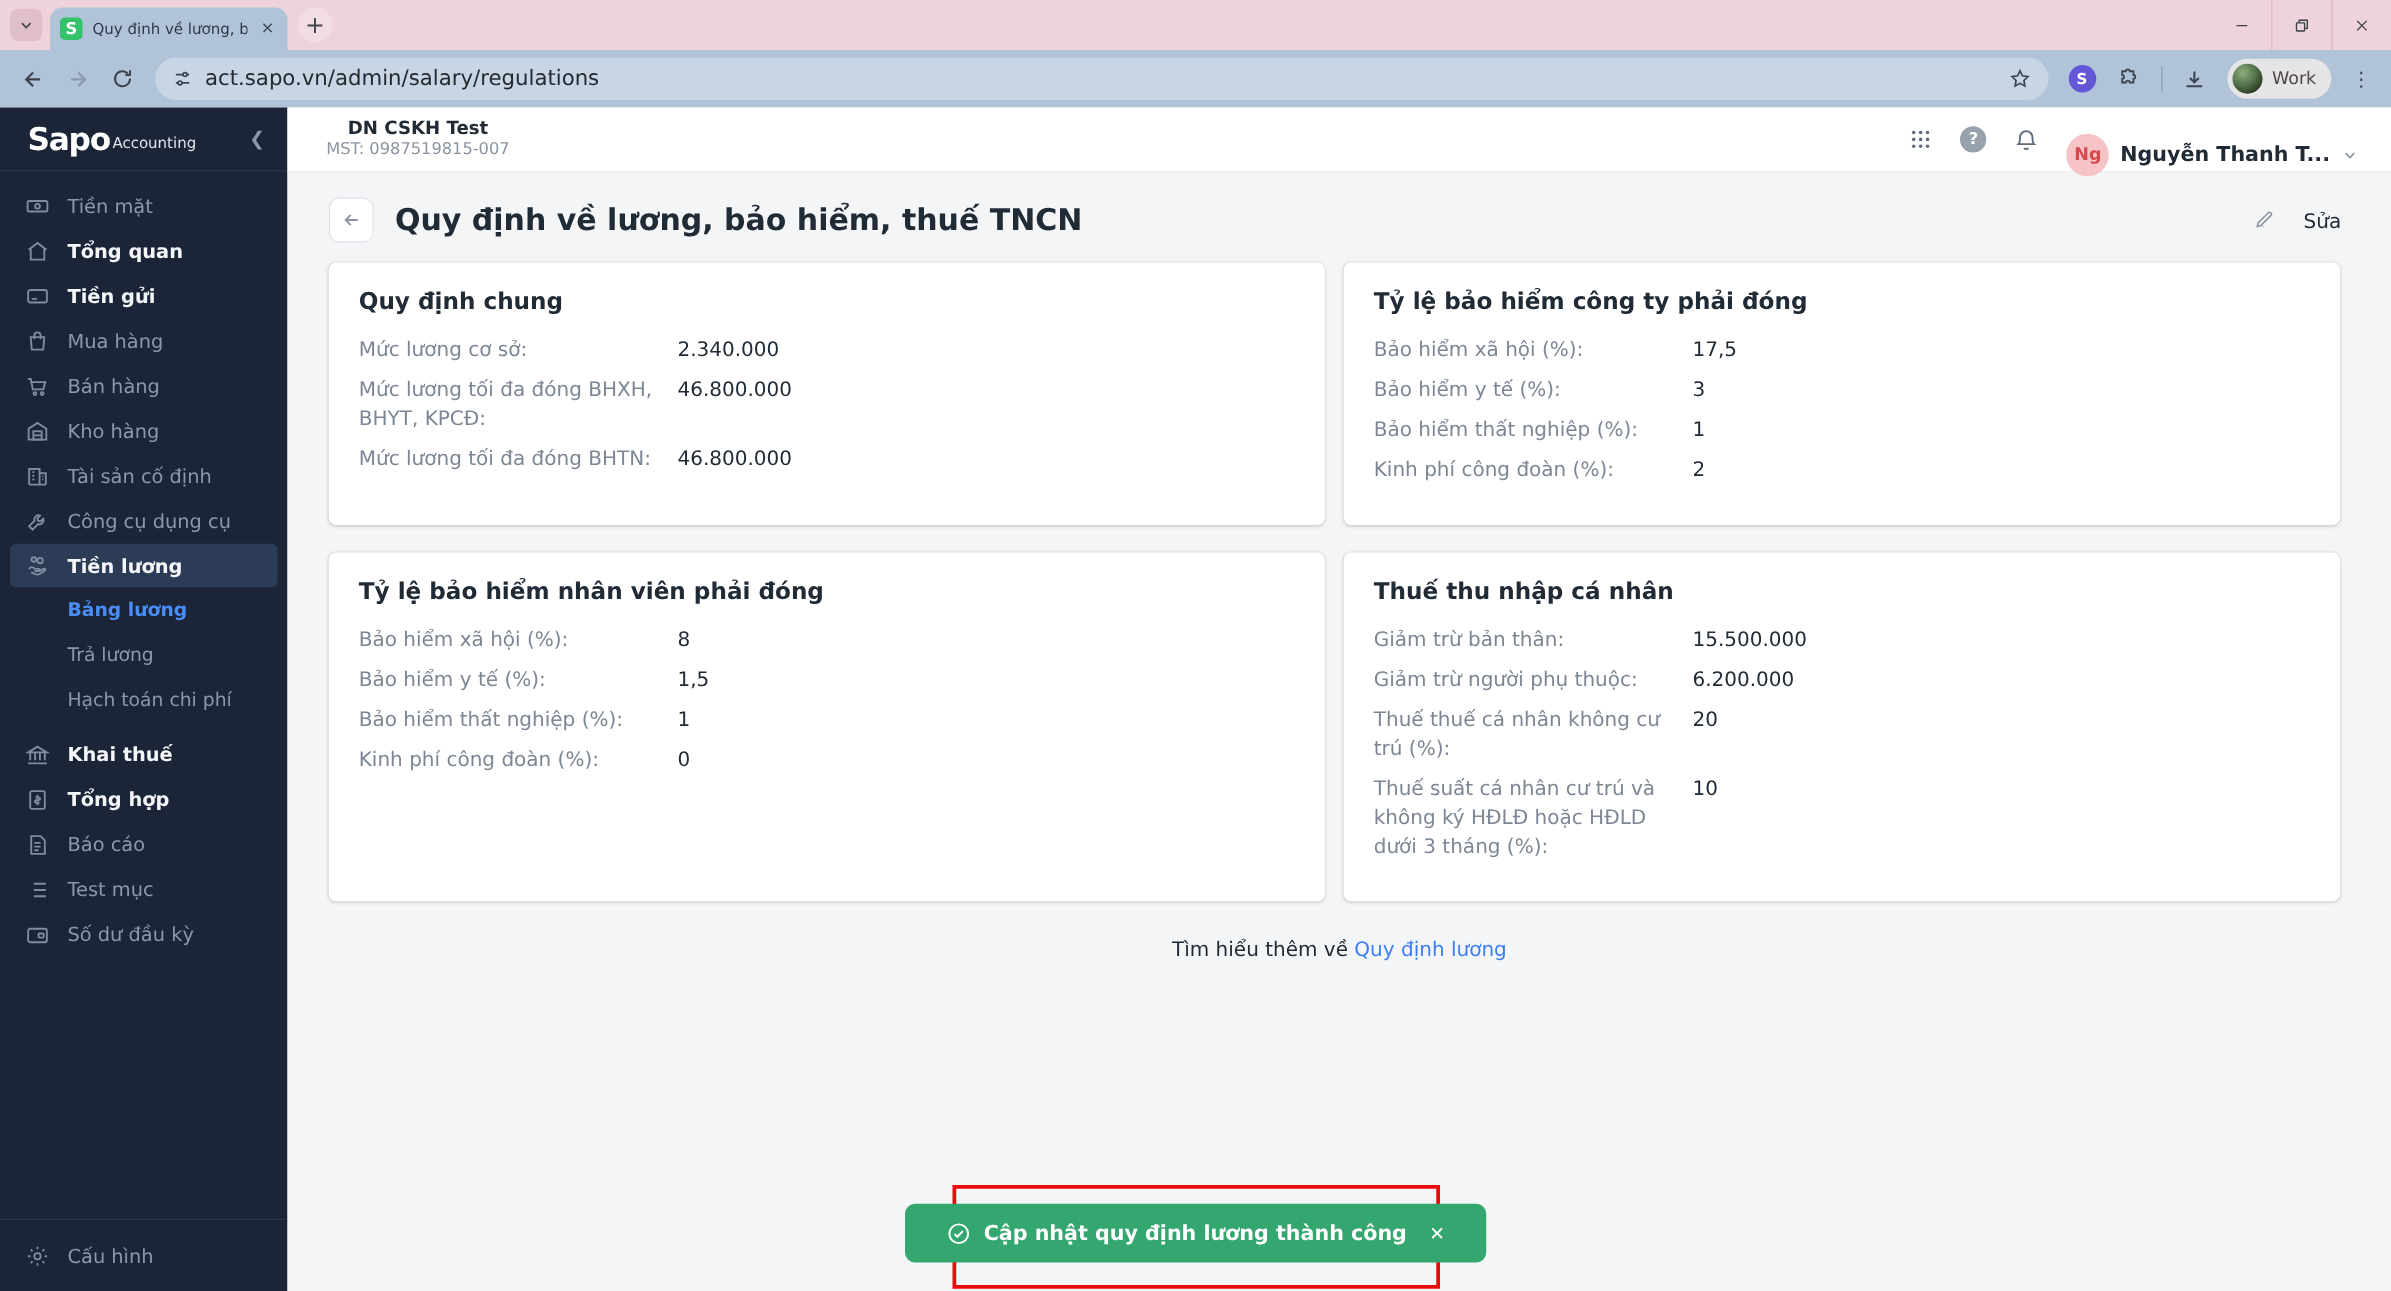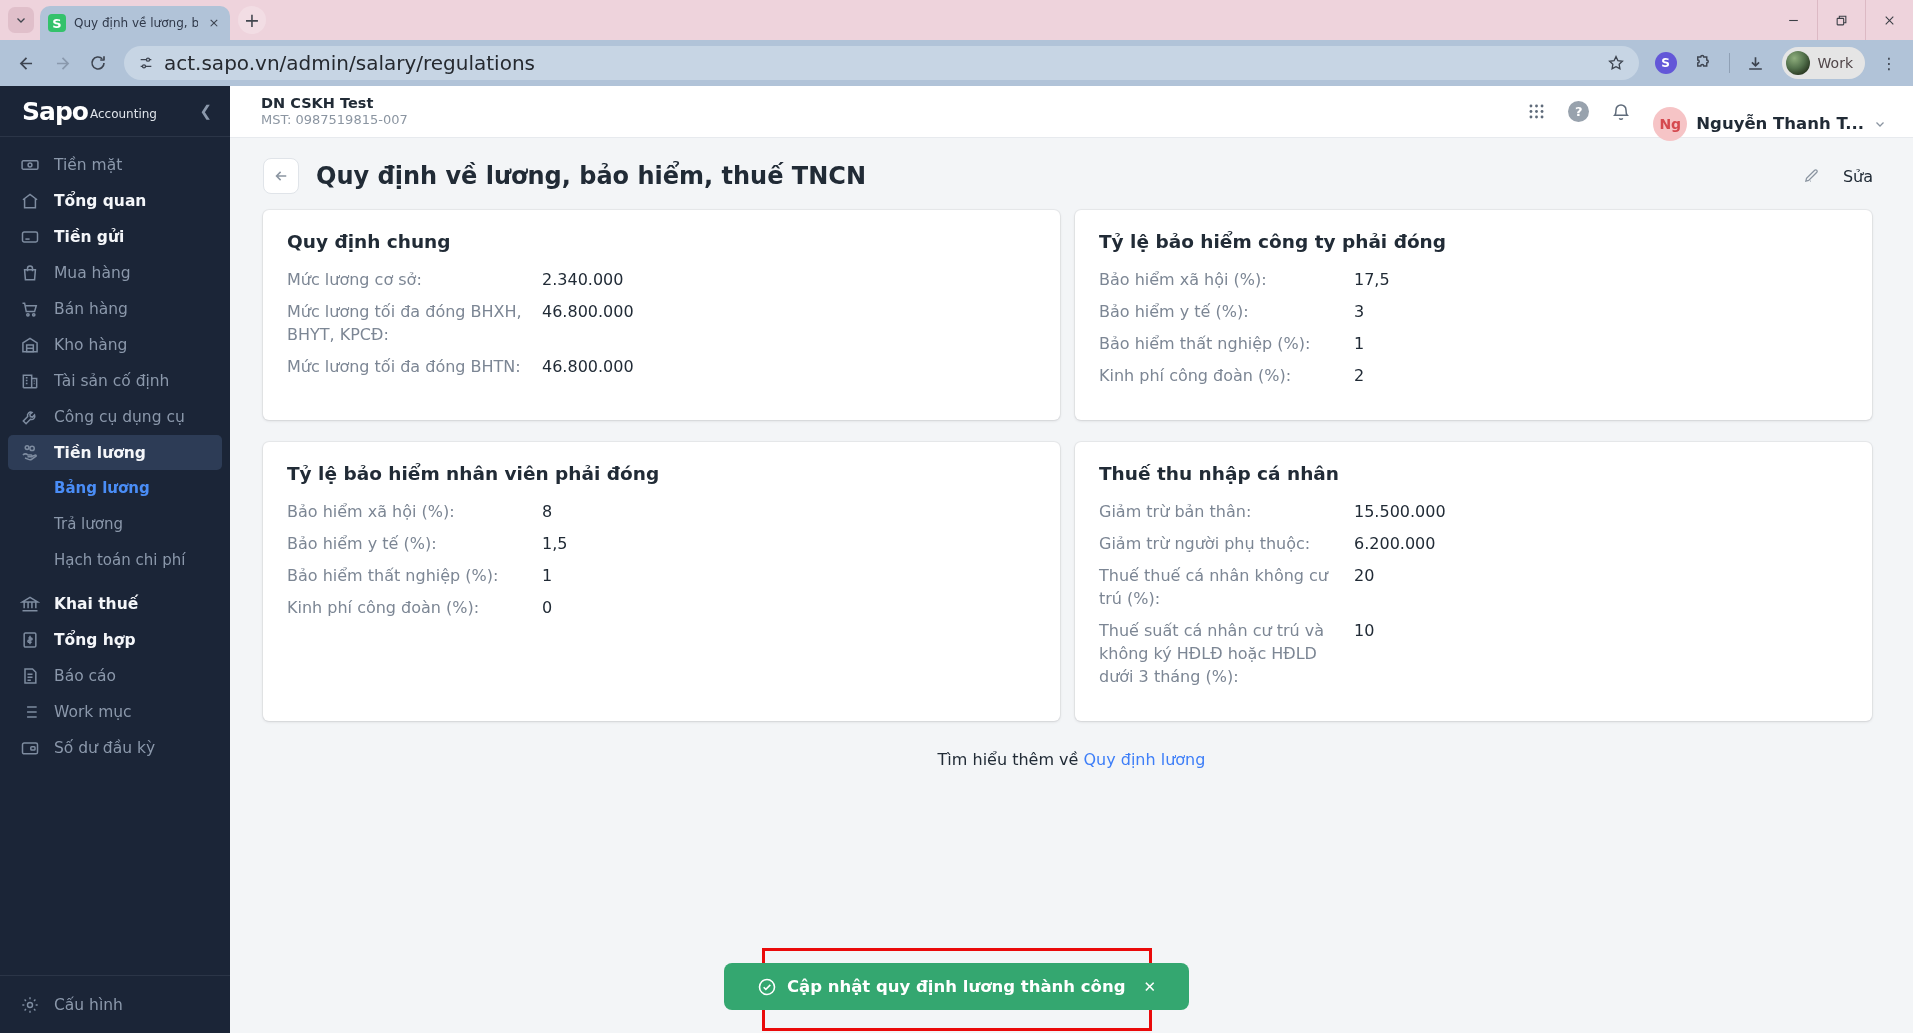--- a/index.html
+++ b/index.html
@@ -23,21 +23,21 @@
   .win-controls { position:absolute; right:0; top:0; height:40px; display:flex; align-items:stretch; }
   .win-btn { width:48px; display:flex; align-items:center; justify-content:center; color:#3b3f46; }
   .win-btn + .win-btn { border-left:1px solid #dcb9c4; }
 
   .toolbar { height:46px; background:#b1c3d8; display:flex; align-items:center; padding:0 10px; gap:4px; }
   .nav-ico { width:32px; height:32px; border-radius:50%; display:flex; align-items:center; justify-content:center; color:#3d4document45; }
   .nav-ico { color:#3d4450; }
   .nav-ico.disabled { color:#8a99ad; }
   .omnibox { flex:1; height:34px; margin:0 6px; background:#c7d5e4; border-radius:17px;
     display:flex; align-items:center; padding:0 14px; gap:10px; }
-  .url-text { flex:1; font-size:20px; color:#25292f; }
+  .url-text { flex:1; font-size:17px; color:#25292f; }
   .ext-badge { width:22px; height:22px; border-radius:50%; background:#6357d8; color:#fff;
     font-size:12px; font-weight:bold; display:flex; align-items:center; justify-content:center; margin:0 6px; }
   .tb-sep { width:1px; height:20px; background:#8fa0b5; margin:0 6px; }
   .profile-chip { height:32px; border-radius:16px; background:#e5e5e5; display:flex; align-items:center;
     gap:8px; padding:0 12px 0 4px; margin:0 6px; }
   .profile-photo { width:24px; height:24px; border-radius:50%;
     background:radial-gradient(circle at 35% 30%, #8fae7d, #53714c 45%, #27351f 80%, #131a10); }
   .profile-label { font-size:14px; color:#504548; }
   .kebab { color:#3d4450; padding:0 6px; font-size:16px; letter-spacing:0; }
 
@@ -56,21 +56,21 @@
   .nav-item.selected { background:#2d3c56; margin:0 8px; padding:0 12px; border-radius:5px; color:#f4f6f9; font-weight:600; height:35px; }
   .sub-item { height:36px; display:flex; align-items:center; padding-left:54px; font-size:15px; color:#8b98ab; cursor:pointer; }
   .sub-item.active { color:#4a8df6; font-weight:600; }
   .sub-group { margin-bottom:8px; }
   .sidebar-footer { border-top:1px solid #2b3547; height:58px; display:flex; align-items:center; }
   .sidebar-footer .nav-item { height:100%; width:100%; }
 
   .main { flex:1; display:flex; flex-direction:column; background:#f3f5f7; overflow:hidden; }
   .app-header { background:#fff; height:52px; border-bottom:1px solid #e7eaee; display:flex; align-items:center;
     padding:0 26px 0 31px; flex-shrink:0; }
-  .company { line-height:1.25; }
+  .company { line-height:1.25;text-align:center; }
   .company-name { font-size:14.5px; font-weight:600; color:#212b36; }
   .company-tax { font-size:13px; color:#8b95a1; }
   .header-right { margin-left:auto; display:flex; align-items:center; gap:22px; }
   .hdr-ico { color:#5f6b7a; }
   .help-circle { width:21px; height:21px; border-radius:50%; background:#98a2ad; color:#fff; font-size:13px;
     font-weight:bold; display:flex; align-items:center; justify-content:center; }
   .user-box { display:flex; align-items:center; gap:9px;margin-top:24px; }
   .avatar { width:34px; height:34px; border-radius:50%; background:#f6c4c6; color:#d5494f;
     font-size:14px; font-weight:600; display:flex; align-items:center; justify-content:center; }
   .user-name { font-size:16.5px; font-weight:600; color:#212b36; }
@@ -286,21 +286,21 @@
         <svg class="ni" viewBox="0 0 24 24" fill="none" stroke="currentColor" stroke-width="1.8">
             <path d="M6 3.5h9l4 4V20.5H6z"></path>
             <path d="M9 10h6M9 13.5h6M9 17h4"></path>
           </svg>
         <span>Báo cáo</span>
       </div>
       <div class="nav-item">
         <svg class="ni" viewBox="0 0 24 24" fill="none" stroke="currentColor" stroke-width="1.8">
             <path d="M4 6h.01M4 12h.01M4 18h.01M8.5 6H20M8.5 12H20M8.5 18H20"></path>
           </svg>
-        <span>Work mục</span>
+        <span>Test mục</span>
       </div>
       <div class="nav-item">
         <svg class="ni" viewBox="0 0 24 24" fill="none" stroke="currentColor" stroke-width="1.8">
             <rect x="3" y="6" width="18" height="13" rx="2"></rect>
             <rect x="13" y="10.5" width="5" height="4" rx="1"></rect>
           </svg>
         <span>Số dư đầu kỳ</span>
       </div>
     </div>
     <div class="sidebar-footer">

